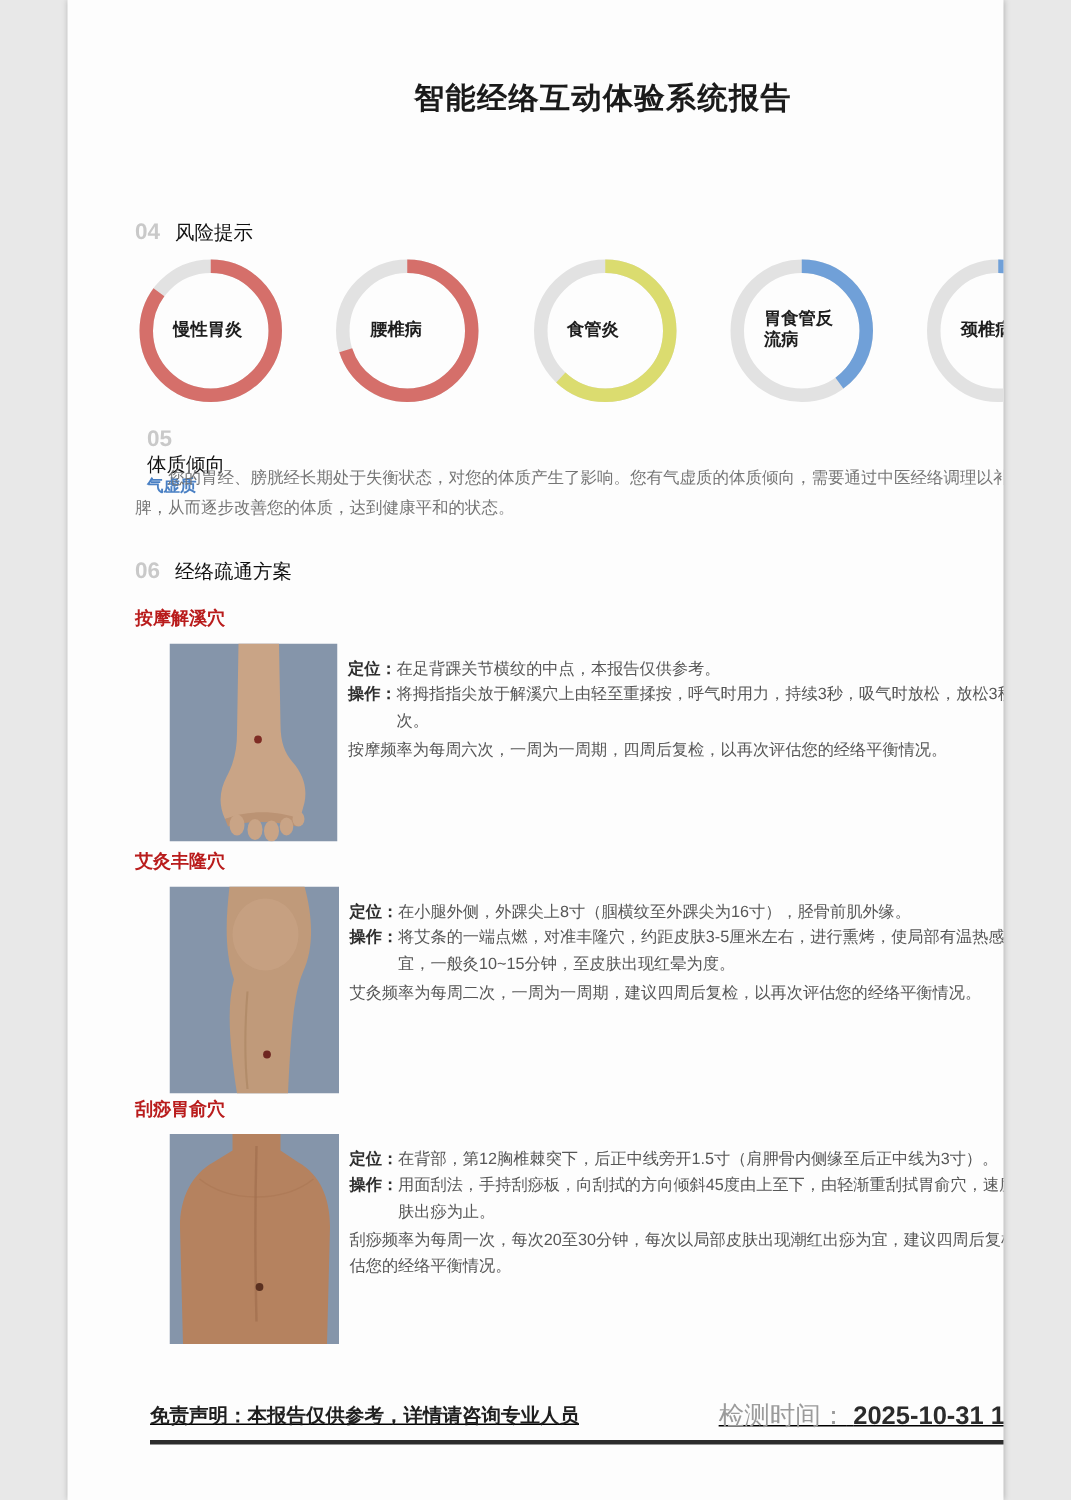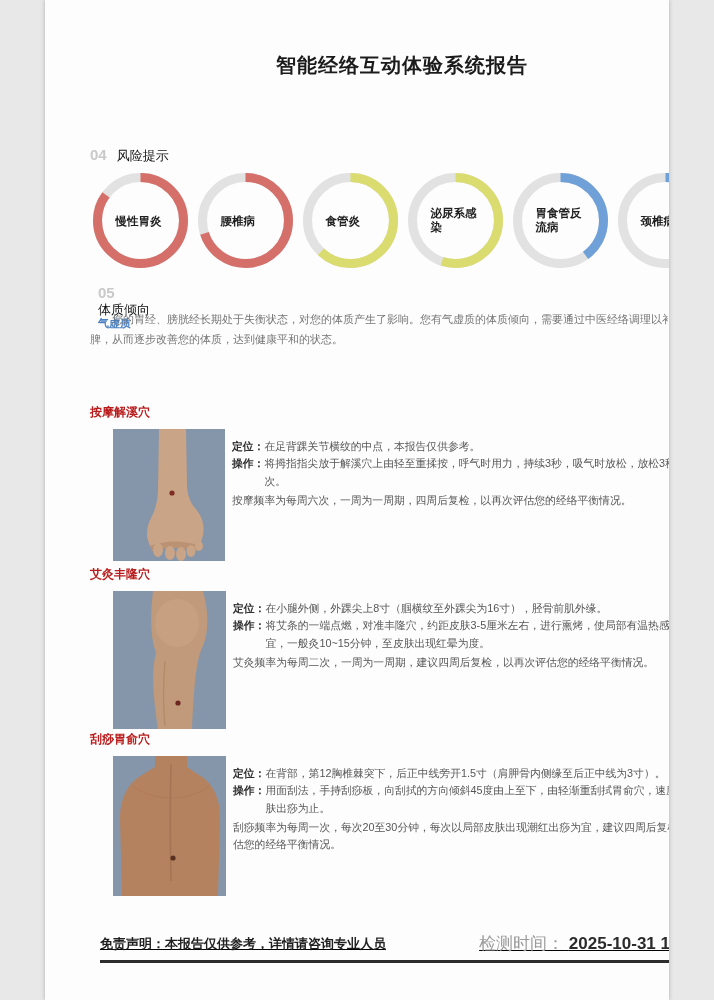--- a/index.html
+++ b/index.html
@@ -61,39 +61,39 @@
       <div class="ring-cell"><svg width="97" height="97" viewBox="0 0 97 97">
           <circle cx="48.5" cy="48.5" r="43" fill="none" stroke="#e2e2e2" stroke-width="9"></circle>
           <circle cx="48.5" cy="48.5" r="43" fill="none" stroke="#d56f6a" stroke-width="9" stroke-dasharray="189.1 270.2" transform="rotate(-90 48.5 48.5)"></circle>
         </svg><div class="ring-label">腰椎病</div></div>
       <div class="ring-cell"><svg width="97" height="97" viewBox="0 0 97 97">
           <circle cx="48.5" cy="48.5" r="43" fill="none" stroke="#e2e2e2" stroke-width="9"></circle>
           <circle cx="48.5" cy="48.5" r="43" fill="none" stroke="#dbdc6f" stroke-width="9" stroke-dasharray="167.5 270.2" transform="rotate(-90 48.5 48.5)"></circle>
         </svg><div class="ring-label">食管炎</div></div>
       <div class="ring-cell"><svg width="97" height="97" viewBox="0 0 97 97">
           <circle cx="48.5" cy="48.5" r="43" fill="none" stroke="#e2e2e2" stroke-width="9"></circle>
-          <circle cx="48.5" cy="48.5" r="43" fill="none" stroke="#dbdc6f" stroke-width="9" stroke-dasharray="148.6 270.2" transform="rotate(-90 48.5 48.5)"></circle>
-        </svg><div class="ring-label">泌尿系感染</div></div>
-      <div class="ring-cell"><svg width="97" height="97" viewBox="0 0 97 97">
-          <circle cx="48.5" cy="48.5" r="43" fill="none" stroke="#e2e2e2" stroke-width="9"></circle>
           <circle cx="48.5" cy="48.5" r="43" fill="none" stroke="#70a0d8" stroke-width="9" stroke-dasharray="108.1 270.2" transform="rotate(-90 48.5 48.5)"></circle>
         </svg><div class="ring-label">胃食管反流病</div></div>
       <div class="ring-cell"><svg width="97" height="97" viewBox="0 0 97 97">
           <circle cx="48.5" cy="48.5" r="43" fill="none" stroke="#e2e2e2" stroke-width="9"></circle>
           <circle cx="48.5" cy="48.5" r="43" fill="none" stroke="#70a0d8" stroke-width="9" stroke-dasharray="75.6 270.2" transform="rotate(-90 48.5 48.5)"></circle>
         </svg><div class="ring-label">颈椎病</div></div>
     </div>
 
   <div class="sec-head" style="top:284px;flex-direction:column;">
     <span class="sec-num">05</span>
     <span class="sec-title">体质倾向</span>
     <span class="sec-tag">气虚质</span>
   </div>
   <div class="constitution-text">您的胃经、膀胱经长期处于失衡状态，对您的体质产生了影响。您有气虚质的体质倾向，需要通过中医经络调理以补气、健脾，从而逐步改善您的体质，达到健康平和的状态。</div>
 
+  <div class="sec-head" style="top:372px;">
+    <span class="sec-num">06</span>
+    <span class="sec-title">经络疏通方案</span>
+  </div>
 
   <div class="sub" style="top:404px;">
     <div class="sub-title">按摩解溪穴</div>
     <div class="sub-row">
       <svg class="sub-img" width="112" height="132" viewBox="0 0 112 132">
         <rect width="112" height="132" fill="#8595aa"></rect>
         <path d="M46,0 L73,0 L74,54 C74,66 77,73 82,79 C89,87 92,96 90,106 L87,117 C70,113 52,113 37,117 C32,106 34,97 38,89 C43,80 45,70 45,60 Z" fill="#c9a486"></path>
         <path d="M37,117 C52,111 72,111 87,117 L85,122 C70,118 52,118 39,122 Z" fill="#bb9374"></path>
         <ellipse cx="45" cy="121" rx="5" ry="7" fill="#c9a486"></ellipse>
         <ellipse cx="57" cy="124" rx="5" ry="7" fill="#c9a486"></ellipse>

